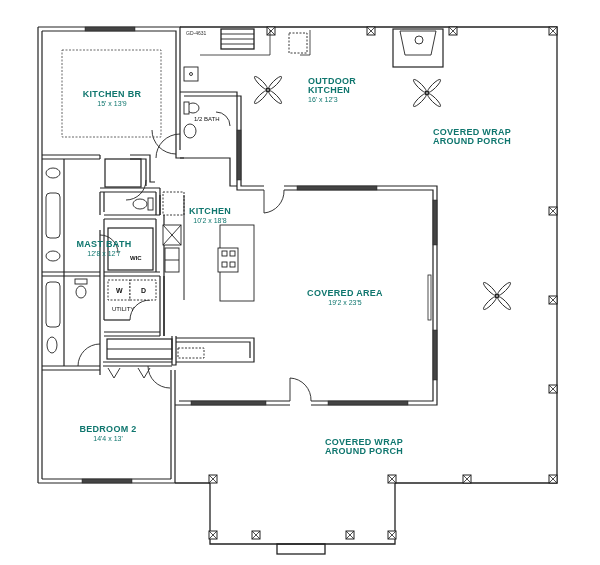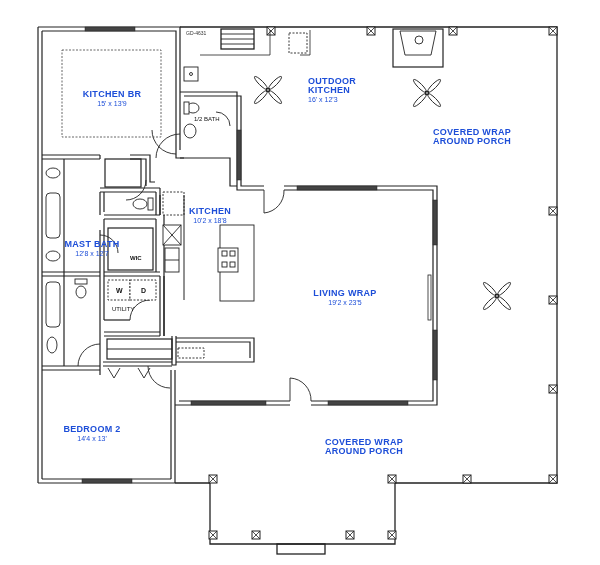--- a/index.html
+++ b/index.html
@@ -1,18 +1,18 @@
 <!DOCTYPE html>
 <html><head>
 <meta charset="utf-8">
 <style>
   html,body{margin:0;padding:0;background:#ffffff;}
   body{width:600px;height:565px;position:relative;overflow:hidden;font-family:"Liberation Sans",sans-serif;}
   #plan{position:absolute;left:0;top:0;width:600px;height:565px;}
-  .lbl{position:absolute;text-align:center;color:#1d4ed8;font-family:"Liberation Sans",sans-serif;line-height:1;white-space:nowrap;transform:translateX(-50%);}
+  .lbl{position:absolute;text-align:center;color:#0f766e;font-family:"Liberation Sans",sans-serif;line-height:1;white-space:nowrap;transform:translateX(-50%);}
   .lbl .nm{font-size:9px;font-weight:bold;letter-spacing:0.3px;display:block;}
   .lbl .dm{font-size:7px;display:block;margin-top:1px;}
   .small{position:absolute;font-size:6px;color:#111;font-family:"Liberation Sans",sans-serif;white-space:nowrap;}
   .code{position:absolute;font-size:5px;color:#333;font-family:"Liberation Sans",sans-serif;}
 </style>
 </head>
 <body>
 
 <svg id="plan" viewBox="0 0 600 565" xmlns="http://www.w3.org/2000/svg">
   <defs>
@@ -245,37 +245,37 @@
   <span class="nm">AROUND PORCH</span>
 </div>
 
 <div class="small" style="left:194px;top:116px;">1/2 BATH</div>
 
 <div class="lbl" style="left:210px;top:207px;">
   <span class="nm">KITCHEN</span>
   <span class="dm">10'2 x 18'8</span>
 </div>
 
-<div class="lbl" style="left:92px;top:240px;">
+<div class="lbl" style="left:104px;top:240px;">
   <span class="nm">MAST BATH</span>
   <span class="dm">12'8 x 12'7</span>
 </div>
 
 <div class="small" style="left:130px;top:255px;font-weight:bold;">WIC</div>
 
 <div class="small" style="left:116px;top:287px;font-weight:bold;font-size:7px;">W</div>
 <div class="small" style="left:141px;top:287px;font-weight:bold;font-size:7px;">D</div>
 <div class="small" style="left:112px;top:306px;">UTILITY</div>
 
 <div class="lbl" style="left:345px;top:289px;">
-  <span class="nm">LIVING WRAP</span>
+  <span class="nm">COVERED AREA</span>
   <span class="dm">19'2 x 23'5</span>
 </div>
 
-<div class="lbl" style="left:92px;top:425px;">
+<div class="lbl" style="left:108px;top:425px;">
   <span class="nm">BEDROOM 2</span>
   <span class="dm">14'4 x 13'</span>
 </div>
 
 <div class="lbl" style="left:364px;top:438px;">
   <span class="nm">COVERED WRAP</span>
   <span class="nm">AROUND PORCH</span>
 </div>
 
 </body></html>

